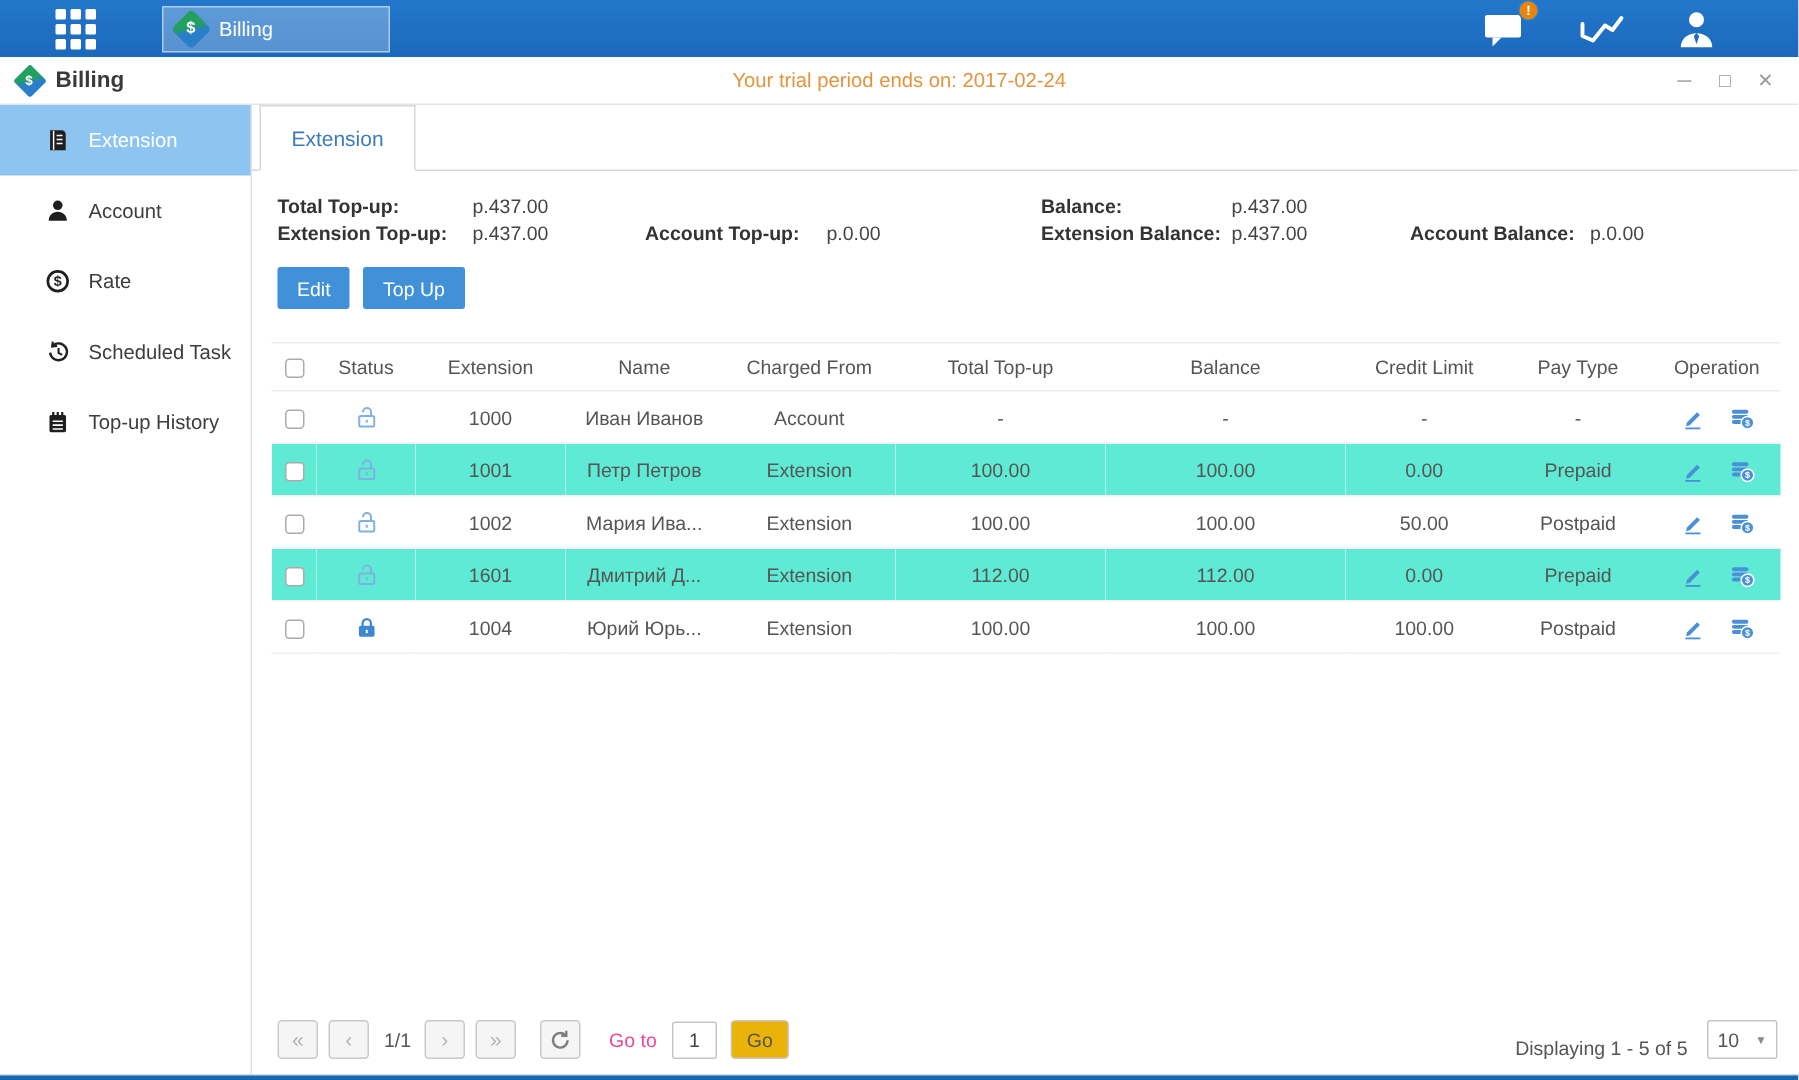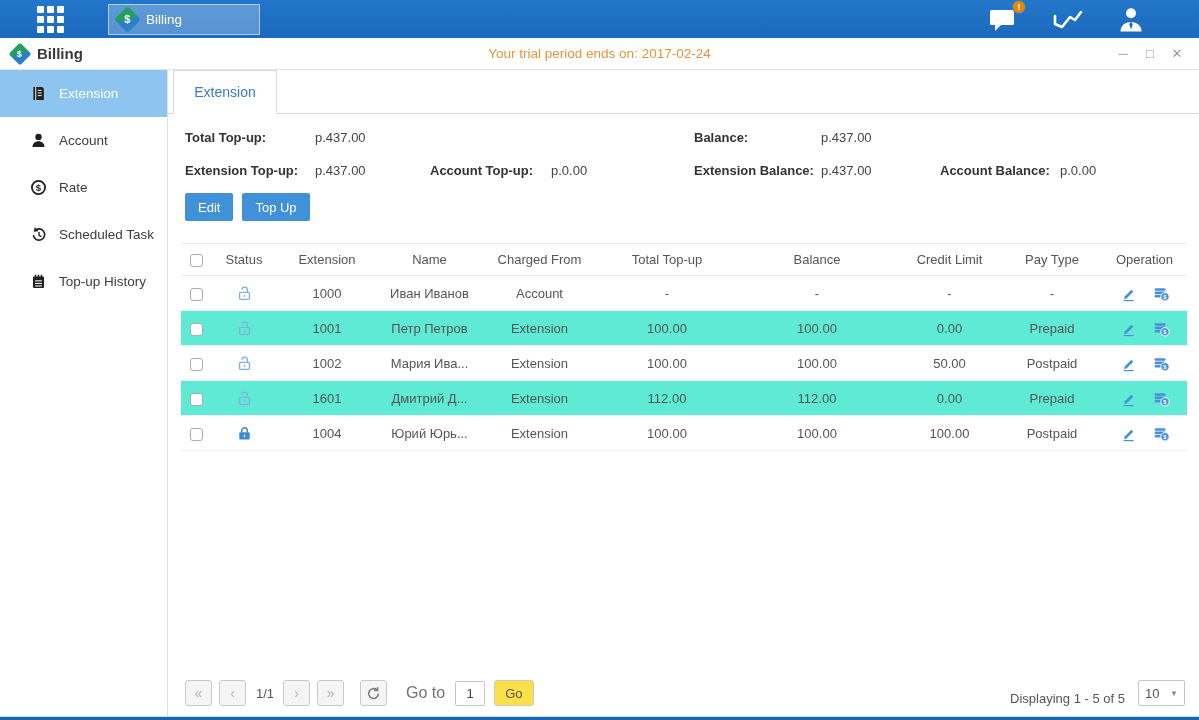--- a/index.html
+++ b/index.html
@@ -32,41 +32,41 @@
   .app-body { display:flex; height:646px; flex:none; }
   .sidebar { width:168px; flex:none; border-right:1px solid #e0e0e0; }
   .side-item { height:47px; display:flex; align-items:center; gap:12px; padding-left:30px; font-size:13.5px; color:#3d3d3d; cursor:pointer; }
   .side-item.active { background:#8ec5f0; color:#fff; }
   .side-ico { display:flex; width:17px; flex:none; }
 
   .content { flex:1; display:flex; flex-direction:column; min-width:0; }
   .tabstrip { height:44px; flex:none; border-bottom:1px solid #d8d8d8; padding-left:5px; display:flex; }
   .tab { width:104px; background:#fff; border:1px solid #d8d8d8; border-bottom:1px solid #fff; margin-bottom:-1px; display:flex; align-items:center; justify-content:center; color:#3c7cbe; font-size:14px; cursor:pointer; position:relative; z-index:1; }
 
-  .summary { display:grid; grid-template-columns:130px 115px 121px 143px 127px 119px 120px 1fr; padding:16px 0 0 17px; row-gap:18px; font-size:13px; align-items:center; }
+  .summary { display:grid; grid-template-columns:130px 115px 121px 143px 127px 119px 120px 1fr; padding:16px 0 0 17px; row-gap:3px; font-size:13px; align-items:center; }
   .sum-label { font-weight:bold; color:#333; }
   .sum-value { color:#444; }
 
   .actions { margin:15px 0 0 17px; display:flex; gap:9px; }
   .btn-primary { background:#4191d9; color:#fff; border:none; height:28px; padding:0 13px; font-size:13px; border-radius:2px; cursor:pointer; font-family:inherit; }
 
   table.billing-table { margin:22px 12px 0 13px; border-collapse:collapse; table-layout:fixed; width:1006px; font-size:13px; color:#555; }
   .billing-table thead th { height:32px; font-weight:normal; color:#555; border-top:1px solid #ebebeb; border-bottom:1px solid #ebebeb; text-align:center; }
   .billing-table tbody td { height:35px; text-align:center; border-bottom:1px solid #f0f0f0; white-space:nowrap; overflow:hidden; }
   .billing-table tr.stripe { background:#5eead4; }
   .checkbox { display:inline-block; width:13px; height:13px; border:1px solid #ababab; border-radius:3px; background:#fff; cursor:pointer; vertical-align:middle; }
   .status-ico { display:inline-flex; vertical-align:middle; }
   .op-ico { display:inline-flex; margin:0 8px; cursor:pointer; vertical-align:middle; }
 
   .pagination { margin-top:auto; padding:0 14px 10px 17px; display:flex; align-items:center; }
   .pg-btn { width:27px; height:26px; flex:none; background:#f5f5f5; border:1px solid #c9c9c9; border-radius:3px; color:#b3b3b3; font-size:14px; display:flex; align-items:center; justify-content:center; margin-right:7px; cursor:pointer; }
   .pg-text { margin:0 9px 0 3px; color:#555; font-size:13px; }
-  .goto-label { margin:0 0 0 12px; color:#737373; font-size:16px; }
+  .goto-label { margin:0 0 0 12px; color:#ec4899; font-size:13px; }
   .goto-input { width:30px; height:25px; margin-left:10px; border:1px solid #c6c6c6; text-align:center; font-size:13px; color:#444; border-radius:2px; font-family:inherit; }
-  .go-btn { margin-left:9px; height:26px; padding:0 10px; background:#fde047; border:1px solid #c9c9c9; border-radius:3px; font-size:13px; color:#555; cursor:pointer; font-family:inherit; }
+  .go-btn { margin-left:9px; height:26px; padding:0 10px; background:#eab308; border:1px solid #c9c9c9; border-radius:3px; font-size:13px; color:#555; cursor:pointer; font-family:inherit; }
   .pg-right { margin-left:auto; display:flex; align-items:flex-end; gap:13px; }
   .displaying { font-size:13px; color:#555; }
   .page-size { width:47px; height:26px; border:1px solid #c6c6c6; border-radius:2px; display:flex; align-items:center; justify-content:space-between; padding:0 6px; font-size:13px; color:#555; cursor:pointer; background:#fff; }
   .caret { font-size:8px; color:#8a8a8a; }
 
   .bottom-strip { height:4px; background:#1767ae; flex:none; border-top:1px solid #cfd9e2; }
 </style>
 </head>
 <body>
 

